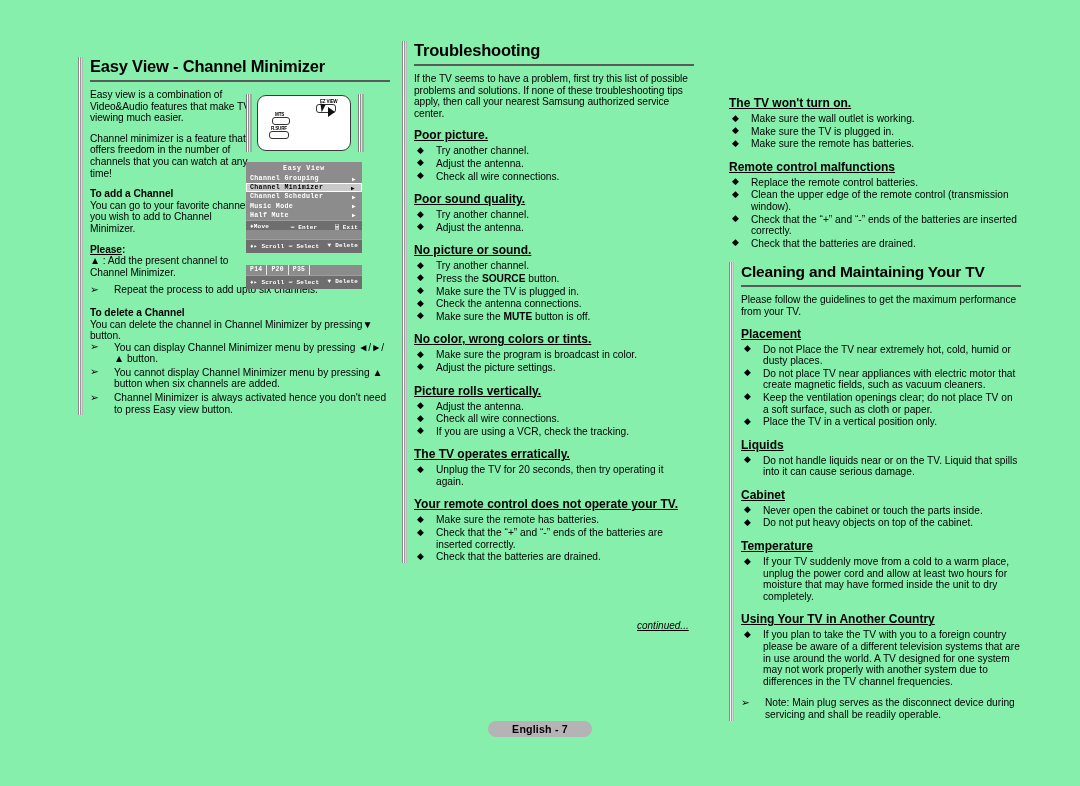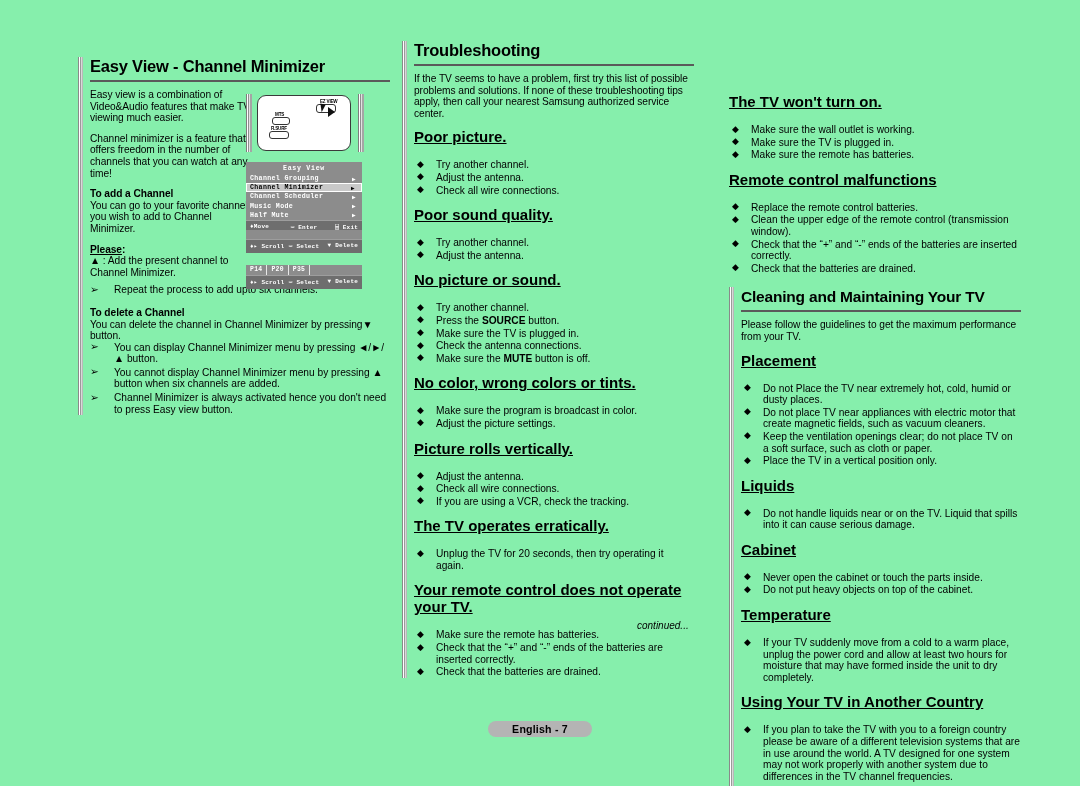--- a/index.html
+++ b/index.html
@@ -62,25 +62,25 @@
   
   .t {
     font-size: 10.2px;
     line-height: 11.6px;
     letter-spacing: -0.05px;
   }
   .t.narrow { width: 168px; }
   .b { font-weight: bold; }
   .u { text-decoration: underline; }
   .sub {
-    font-size: 15px;
+    font-size: 12px;
     font-weight: bold;
     text-decoration: underline;
     margin-top: 9px;
-    margin-bottom: 14px;
+    margin-bottom: 3px;
     display: inline-block;
   }
   .para { margin-bottom: 9px; }
   .gap6 { height: 6px; }
   .gap9 { height: 9px; }
   .gap12 { height: 12px; }
 
   
   ul.d, ul.a {
     list-style: none;
@@ -250,20 +250,21 @@
     font-weight: bold;
     line-height: 16px;
     letter-spacing: 0.2px;
     color: #000;
   }
   .continued {
     position: absolute;
     left: 637px; top: 620px;
     font-size: 10px;
     font-style: italic;
+    text-decoration: underline;
   }
 </style>
 </head>
 <body>
 
 <div class="page">
 
   <div class="col col-left" style="top:57px;">
     <div class="section">
       <div class="sec-title">Easy View - Channel Minimizer</div>

